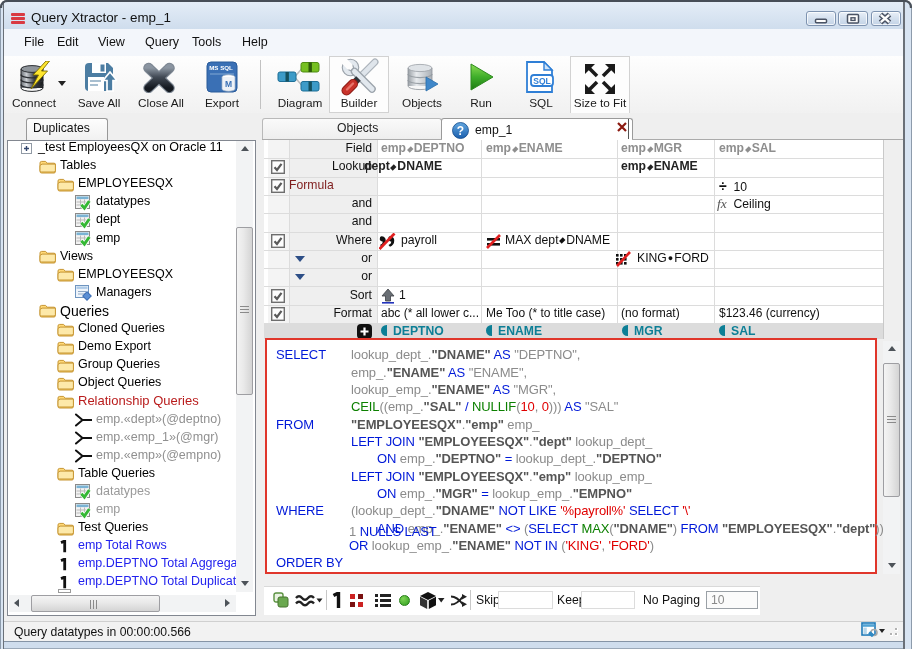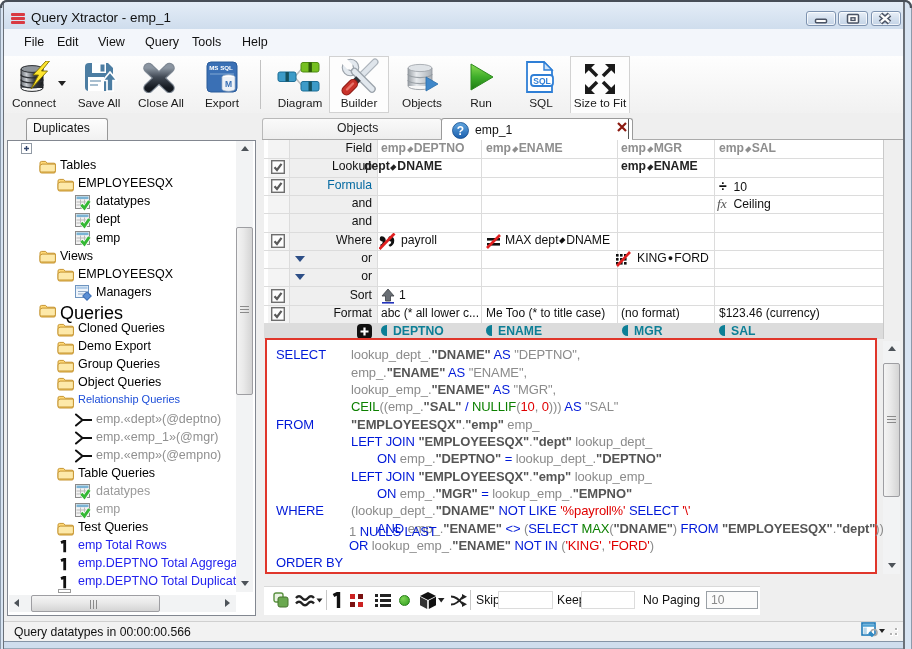--- a/index.html
+++ b/index.html
@@ -207,20 +207,21 @@
 <div class="a" style="left:26px;top:118px;width:82px;height:22px;background:linear-gradient(#fdfdfd,#f1f1f1);border:1px solid #989898;border-bottom:none;border-radius:3px 3px 0 0"></div>
 <div class="a tl" style="left:33px;top:121px;font-size:12.2px;color:#111;">Duplicates</div>
 <div class="a" style="left:7px;top:140px;width:249px;height:476px;background:#fff;border:1px solid #828790"></div>
 <div class="a" style="left:8px;top:141px;width:228px;height:452px;overflow:hidden;background:#fff">
     <div class="a" style="left:13px;top:2px">
       <svg width="11" height="11" viewBox="0 0 11 11">
 <rect x="0.5" y="0.5" width="10" height="10" fill="#fff" stroke="#919aa5"></rect>
 <path d="M3 5.5 h5 M5.5 3 v5" stroke="#33466e" stroke-width="1.4"></path>
       </svg>
     </div>
+    <div class="a tl" style="left:30px;top:-1px;font-size:12.5px;color:#000">_test EmployeesQX on Oracle 11</div>
     <div class="a" style="left:31px;top:18.6px">
       <svg width="17" height="14" viewBox="0 0 17 14">
 <path d="M1 3 q0-1.6 1.6-1.6 h4 l1.6 1.8 h6.8 q1.4 0 1.4 1.4 v7 q0 1.4-1.4 1.4 h-12.4 q-1.6 0-1.6-1.6 z" fill="#ffd978" stroke="#c79633" stroke-width="1"></path>
 <path d="M1 5.5 l2-1.4 h13.4 v6.5 q0 1.4-1.4 1.4 h-12.4 q-1.6 0-1.6-1.6 z" fill="#fde9a9" stroke="#c79633" stroke-width="1"></path>
       </svg>
     </div>
     <div class="a tl" style="left:52px;top:17.1px;font-size:12.5px;color:#000">Tables</div>
     <div class="a" style="left:49px;top:36.7px">
       <svg width="17" height="14" viewBox="0 0 17 14">
 <path d="M1 3 q0-1.6 1.6-1.6 h4 l1.6 1.8 h6.8 q1.4 0 1.4 1.4 v7 q0 1.4-1.4 1.4 h-12.4 q-1.6 0-1.6-1.6 z" fill="#ffd978" stroke="#c79633" stroke-width="1"></path>
@@ -288,21 +289,21 @@
 <rect x="9" y="8" width="6" height="6" fill="#5b8fd4" transform="rotate(45 12 11)" stroke="#3b6db4" stroke-width="1"></rect>
       </svg>
     </div>
     <div class="a tl" style="left:88px;top:143.8px;font-size:12.5px;color:#000">Managers</div>
     <div class="a" style="left:31px;top:163.4px">
       <svg width="17" height="14" viewBox="0 0 17 14">
 <path d="M1 3 q0-1.6 1.6-1.6 h4 l1.6 1.8 h6.8 q1.4 0 1.4 1.4 v7 q0 1.4-1.4 1.4 h-12.4 q-1.6 0-1.6-1.6 z" fill="#ffd978" stroke="#c79633" stroke-width="1"></path>
 <path d="M1 5.5 l2-1.4 h13.4 v6.5 q0 1.4-1.4 1.4 h-12.4 q-1.6 0-1.6-1.6 z" fill="#fde9a9" stroke="#c79633" stroke-width="1"></path>
       </svg>
     </div>
-    <div class="a tl" style="left:52px;top:161.9px;font-size:18px;color:#000">Queries</div>
+    <div class="a tl" style="left:52px;top:161.9px;font-size:14px;color:#000">Queries</div>
     <div class="a" style="left:49px;top:181.5px">
       <svg width="17" height="14" viewBox="0 0 17 14">
 <path d="M1 3 q0-1.6 1.6-1.6 h4 l1.6 1.8 h6.8 q1.4 0 1.4 1.4 v7 q0 1.4-1.4 1.4 h-12.4 q-1.6 0-1.6-1.6 z" fill="#ffd978" stroke="#c79633" stroke-width="1"></path>
 <path d="M1 5.5 l2-1.4 h13.4 v6.5 q0 1.4-1.4 1.4 h-12.4 q-1.6 0-1.6-1.6 z" fill="#fde9a9" stroke="#c79633" stroke-width="1"></path>
       </svg>
     </div>
     <div class="a tl" style="left:70px;top:180px;font-size:12.5px;color:#000">Cloned Queries</div>
     <div class="a" style="left:49px;top:199.6px">
       <svg width="17" height="14" viewBox="0 0 17 14">
 <path d="M1 3 q0-1.6 1.6-1.6 h4 l1.6 1.8 h6.8 q1.4 0 1.4 1.4 v7 q0 1.4-1.4 1.4 h-12.4 q-1.6 0-1.6-1.6 z" fill="#ffd978" stroke="#c79633" stroke-width="1"></path>
@@ -323,21 +324,21 @@
 <path d="M1 5.5 l2-1.4 h13.4 v6.5 q0 1.4-1.4 1.4 h-12.4 q-1.6 0-1.6-1.6 z" fill="#fde9a9" stroke="#c79633" stroke-width="1"></path>
       </svg>
     </div>
     <div class="a tl" style="left:70px;top:234.3px;font-size:12.5px;color:#000">Object Queries</div>
     <div class="a" style="left:49px;top:253.9px">
       <svg width="17" height="14" viewBox="0 0 17 14">
 <path d="M1 3 q0-1.6 1.6-1.6 h4 l1.6 1.8 h6.8 q1.4 0 1.4 1.4 v7 q0 1.4-1.4 1.4 h-12.4 q-1.6 0-1.6-1.6 z" fill="#ffd978" stroke="#c79633" stroke-width="1"></path>
 <path d="M1 5.5 l2-1.4 h13.4 v6.5 q0 1.4-1.4 1.4 h-12.4 q-1.6 0-1.6-1.6 z" fill="#fde9a9" stroke="#c79633" stroke-width="1"></path>
       </svg>
     </div>
-    <div class="a tl" style="left:70px;top:252.4px;font-size:11px;color:#1d4ed8">Relationship Queries</div>
+    <div class="a tl" style="left:70px;top:252.4px;font-size:13px;color:#b91c1c">Relationship Queries</div>
     <div class="a" style="left:66px;top:272px">
       <svg width="18" height="14" viewBox="0 0 18 14">
 <g stroke="#111" stroke-width="2" fill="none" stroke-linecap="round">
           <path d="M17.5 7 H8 M8.5 7 L2 1.5 M8.5 7 L2 12.5"></path>
         </g>
       </svg>
     </div>
     <div class="a tl" style="left:88px;top:270.5px;font-size:12.5px;color:#909090">emp.«dept»(@deptno)</div>
     <div class="a" style="left:66px;top:290.1px">
       <svg width="18" height="14" viewBox="0 0 18 14">
@@ -477,21 +478,21 @@
 <div class="a" style="left:264px;top:304.7px;width:619px;height:1px;background:#dcdcdc"></div>
 <div class="a" style="left:264px;top:323px;width:619px;height:1px;background:#dcdcdc"></div>
 <div class="a" style="left:289px;top:140px;width:1px;height:198.5px;background:#dcdcdc"></div>
 <div class="a" style="left:377px;top:140px;width:1px;height:198.5px;background:#dcdcdc"></div>
 <div class="a" style="left:481px;top:140px;width:1px;height:198.5px;background:#dcdcdc"></div>
 <div class="a" style="left:617px;top:140px;width:1px;height:198.5px;background:#dcdcdc"></div>
 <div class="a" style="left:714px;top:140px;width:1px;height:198.5px;background:#dcdcdc"></div>
 <div class="a" style="left:883px;top:140px;width:1px;height:199px;background:#c9c9c9"></div>
 <div class="a" style="left:289px;top:141.2px;width:83px;text-align:right;font-size:12.2px;color:#111">Field</div>
 <div class="a" style="left:289px;top:159.4px;width:83px;text-align:right;font-size:12.2px;color:#111">Lookup</div>
-<div class="a" style="left:289px;top:177.8px;width:83px;text-align:right;font-size:12.2px;color:#0369a1">Formula</div>
+<div class="a" style="left:289px;top:177.8px;width:83px;text-align:left;font-size:12.2px;color:#7f1d1d">Formula</div>
 <div class="a" style="left:289px;top:196.1px;width:83px;text-align:right;font-size:12.2px;color:#111">and</div>
 <div class="a" style="left:289px;top:214.3px;width:83px;text-align:right;font-size:12.2px;color:#111">and</div>
 <div class="a" style="left:289px;top:232.7px;width:83px;text-align:right;font-size:12.2px;color:#111">Where</div>
 <div class="a" style="left:289px;top:251px;width:83px;text-align:right;font-size:12.2px;color:#111">or</div>
 <div class="a" style="left:289px;top:269.2px;width:83px;text-align:right;font-size:12.2px;color:#111">or</div>
 <div class="a" style="left:289px;top:287.5px;width:83px;text-align:right;font-size:12.2px;color:#111">Sort</div>
 <div class="a" style="left:289px;top:305.9px;width:83px;text-align:right;font-size:12.2px;color:#111">Format</div>
 <div class="a" style="left:271px;top:160.4px">
     <svg width="14" height="14" viewBox="0 0 14 14">
       <rect x="0.7" y="0.7" width="12.6" height="12.6" fill="#fdfdfd" stroke="#6e6e6e" stroke-width="1.4"></rect>

